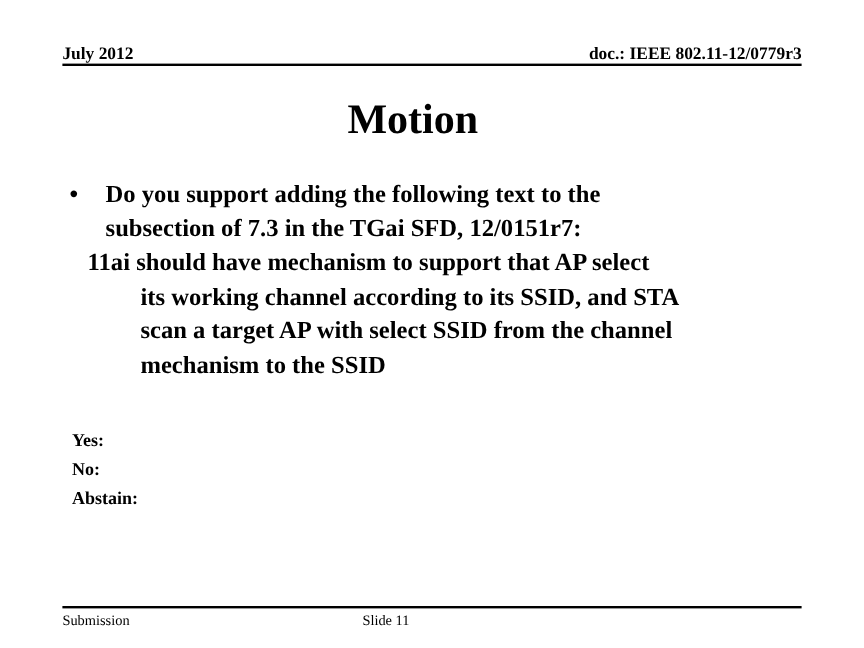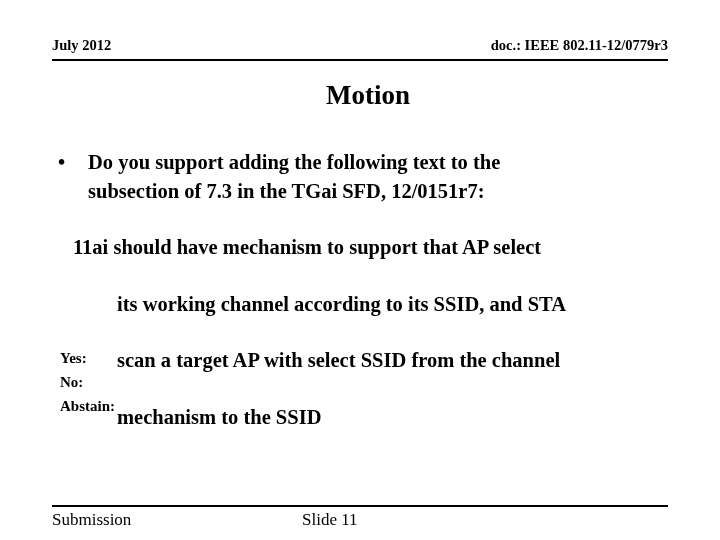--- a/index.html
+++ b/index.html
@@ -29,40 +29,40 @@
   .header {
     position: absolute;
     left: 52px;
     top: 30px;
     width: 616px;
     height: 22px;
     display: flex;
     align-items: flex-end;
     justify-content: space-between;
     border-bottom: 2px solid #000000;
-    padding-bottom: 7px;
+    padding-bottom: 1px;
   }
   .header-date,
   .header-doc {
     font-family: "Liberation Serif", "DejaVu Serif", serif;
     font-size: 14.5px;
     font-weight: bold;
     line-height: 1;
     white-space: nowrap;
   }
 
   
   .slide-title {
     position: absolute;
-    left: 60px;
+    left: 36px;
     top: 80px;
     width: 616px;
     text-align: center;
     font-family: "Liberation Serif", "DejaVu Serif", serif;
-    font-size: 27px;
+    font-size: 35px;
     font-weight: bold;
     line-height: 1.15;
     white-space: nowrap;
   }
 
   
   .body-block {
     position: absolute;
     left: 52px;
     top: 148px;
@@ -94,32 +94,31 @@
     margin-top: 0px;
     padding-left: 43px;
     text-indent: -22px;
     font-size: 20.5px;
     font-weight: bold;
     line-height: 28.5px;
     font-family: "Liberation Serif", "DejaVu Serif", serif;
   }
   .quote-line {
     display: block;
-    margin-top: 28px;
   }
   .quote-line.indented {
     text-indent: 0;
     padding-left: 22px;
   }
 
   
   .vote-block {
     position: absolute;
     left: 60px;
-    top: 346px;
+    top: 356px;
     font-family: "Liberation Serif", "DejaVu Serif", serif;
   }
   .vote-line {
     font-size: 15px;
     font-weight: bold;
     line-height: 24px;
     white-space: nowrap;
   }
 
   
@@ -130,21 +129,21 @@
     width: 616px;
     border-top: 2px solid #000000;
     padding-top: 4px;
     display: flex;
     align-items: baseline;
   }
   .footer-left,
   .footer-center,
   .footer-right {
     font-family: "Liberation Serif", "DejaVu Serif", serif;
-    font-size: 17px;
+    font-size: 12px;
     font-weight: normal;
     line-height: 1.1;
     white-space: nowrap;
   }
   .footer-left { flex: 0 0 auto; width: 250px; text-align: left; }
   .footer-center { flex: 1 1 auto; text-align: left; }
   .footer-right { flex: 0 0 auto; width: 250px; text-align: right; }
 </style>
 </head>
 <body>

